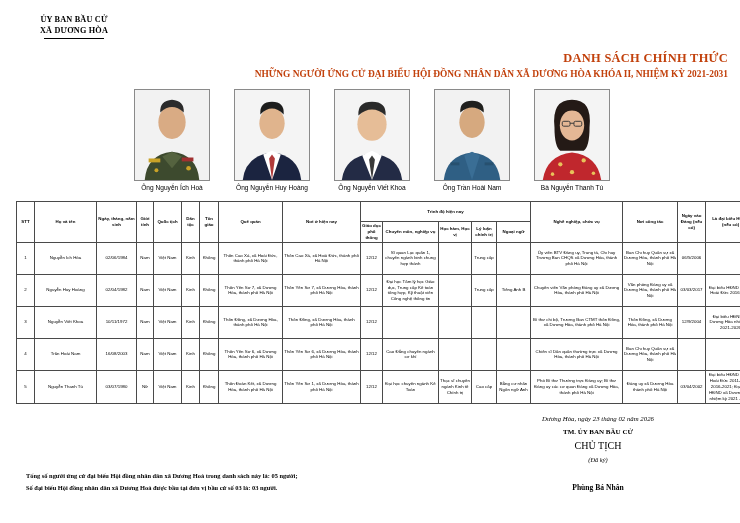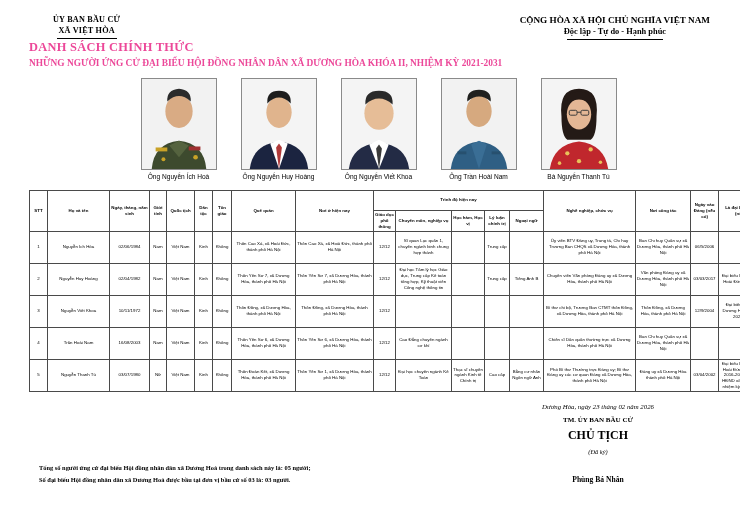--- a/index.html
+++ b/index.html
@@ -12,21 +12,21 @@
     background: #ffffff;
     font-family: "Liberation Serif", "DejaVu Serif", serif;
     color: #000;
     overflow: hidden;
     position: relative;
   }
   .page {
     width: 740px;
     height: 523px;
     box-sizing: border-box;
-    padding: 14px 12px 6px 29px;
+    padding: 14px 12px 6px 16px;
     position: relative;
   }
 
   
   .doc-header {
     display: flex;
     justify-content: space-between;
     align-items: flex-start;
     padding: 0 18px 0 24px;
   }
@@ -62,22 +62,23 @@
   }
   .nation-rule {
     width: 96px;
     height: 1px;
     background: #000;
     margin: 1px auto 0 auto;
   }
 
   
   .titles {
-    text-align: left;
-    color: #ec4899;
+    text-align: right;
+    margin-top: 12px;
+    color: #c2410c;
   }
   .title-main {
     font-size: 12.4px;
     font-weight: bold;
     letter-spacing: .3px;
   }
   .title-sub1 {
     font-size: 9.4px;
     font-weight: bold;
     margin-top: 3px;
@@ -167,49 +168,44 @@
     font-size: 6.8px;
     font-style: italic;
     font-family: "Liberation Serif", serif;
   }
   .sign-org {
     font-size: 7px;
     font-weight: bold;
     margin-top: 2px;
   }
   .sign-role {
-    font-size: 12px;
-    font-weight: bold;
+    font-size: 10px;
+    font-weight: normal;
   }
   .sign-note {
     font-size: 6.4px;
     font-style: italic;
     margin-top: 1px;
   }
   .sign-name {
     font-size: 7.6px;
     font-weight: bold;
     margin-top: 17px;
   }
 </style>
 </head>
 <body>
 
 <div class="page">
 
   <div class="doc-header">
     <div class="org-block">
       <div class="org-line">ỦY BAN BẦU CỬ</div>
-      <div class="org-line">XÃ VIỆT HÒA</div>
+      <div class="org-line">XÃ DƯƠNG HÒA</div>
       <div class="org-rule"></div>
-    </div>
-    <div class="nation-block">
-      <div class="nation-title">CỘNG HÒA XÃ HỘI CHỦ NGHĨA VIỆT NAM</div>
-      <div class="nation-motto">Độc lập - Tự do - Hạnh phúc</div>
-      <div class="nation-rule"></div>
     </div>
   </div>
 
   <div class="titles">
     <div class="title-main">DANH SÁCH CHÍNH THỨC</div>
     <div class="title-sub1">NHỮNG NGƯỜI ỨNG CỬ ĐẠI BIỂU HỘI ĐỒNG NHÂN DÂN XÃ DƯƠNG HÒA KHÓA II, NHIỆM KỲ 2021-2031</div>
   </div>
 
   <div class="photo-strip">
 

